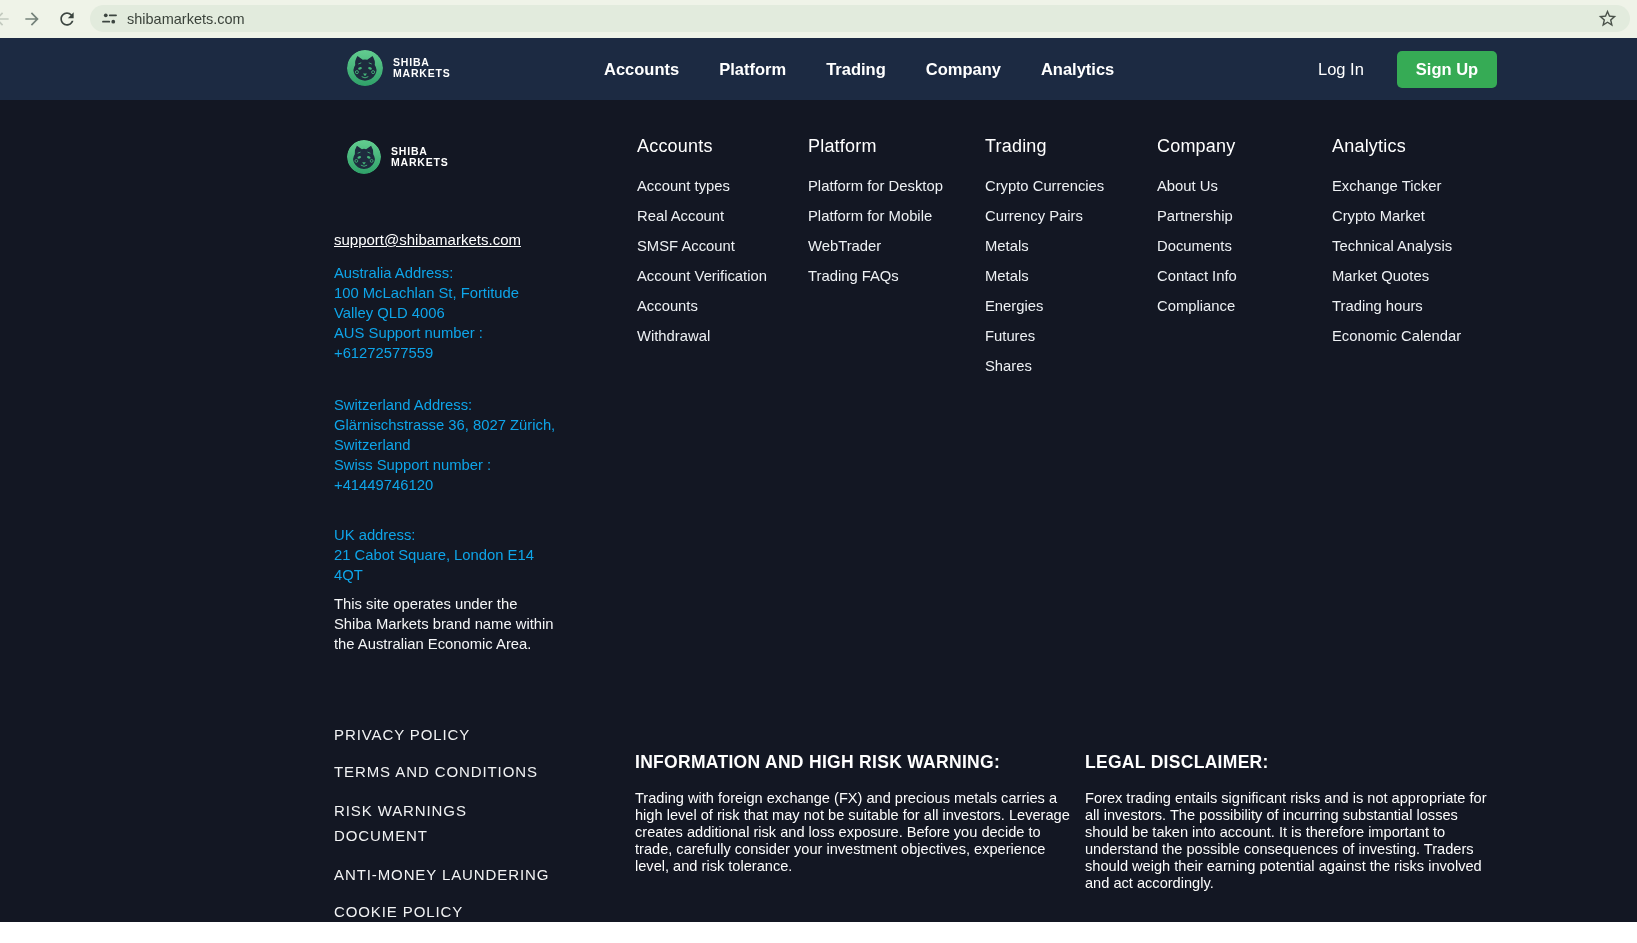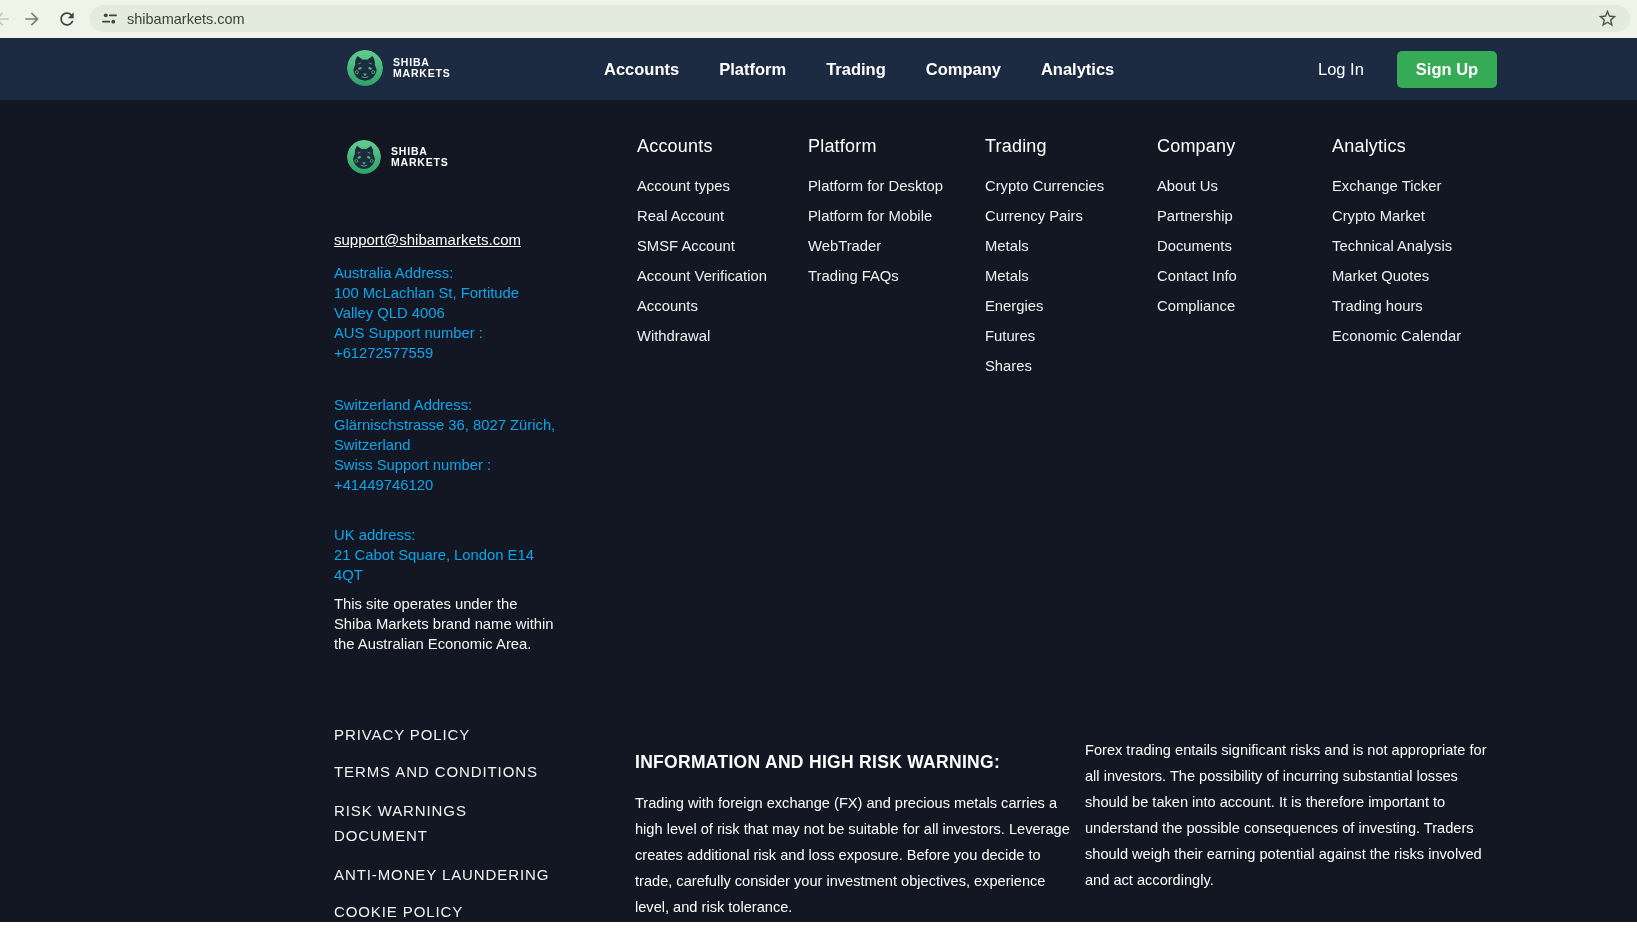--- a/index.html
+++ b/index.html
@@ -42,21 +42,21 @@
   .f-col .f-link { display:block; font-size:14.8px; line-height:19px; margin-bottom:11px; color:#eef1f4; cursor:pointer; white-space:nowrap; text-decoration:none; }
 
   .legal-col { position:absolute; left:334px; top:624px; }
   .legal-col .l-link { display:block; font-size:15px; letter-spacing:.9px; line-height:21px; margin-bottom:16px; color:#f2f3f4; cursor:pointer; }
   .legal-col .l-wrap { width:200px; line-height:25px; }
 
   .notice { position:absolute; top:620px; }
   .notice-risk { left:635px; width:440px; }
   .notice-legal { left:1085px; width:412px; }
   .notice h3 { font-size:17.5px; font-weight:bold; color:#fff; letter-spacing:.3px;margin-top:32px; }
-  .notice p { margin-top:17px; font-size:14.6px; line-height:26px; color:#fdfdfd; }
+  .notice p { margin-top:17px; font-size:14.6px; line-height:17px; color:#fdfdfd; }
 
   svg { display:block; }
 </style>
 </head>
 <body>
 
 <div class="screen">
 
   <div class="chrome">
     <div class="navbtn back">
@@ -236,17 +236,18 @@
       <a class="l-link">ANTI-MONEY LAUNDERING</a>
       <a class="l-link">COOKIE POLICY</a>
     </div>
 
     <div class="notice notice-risk">
       <h3>INFORMATION AND HIGH RISK WARNING:</h3>
       <p>Trading with foreign exchange (FX) and precious metals carries a high level of risk that may not be suitable for all investors. Leverage creates additional risk and loss exposure. Before you decide to trade, carefully consider your investment objectives, experience level, and risk tolerance.</p>
     </div>
 
     <div class="notice notice-legal">
+      <h3>LEGAL DISCLAIMER:</h3>
       <p>Forex trading entails significant risks and is not appropriate for all investors. The possibility of incurring substantial losses should be taken into account. It is therefore important to understand the possible consequences of investing. Traders should weigh their earning potential against the risks involved and act accordingly.</p>
     </div>
 
   </div>
 </div>
 
 </body></html>

